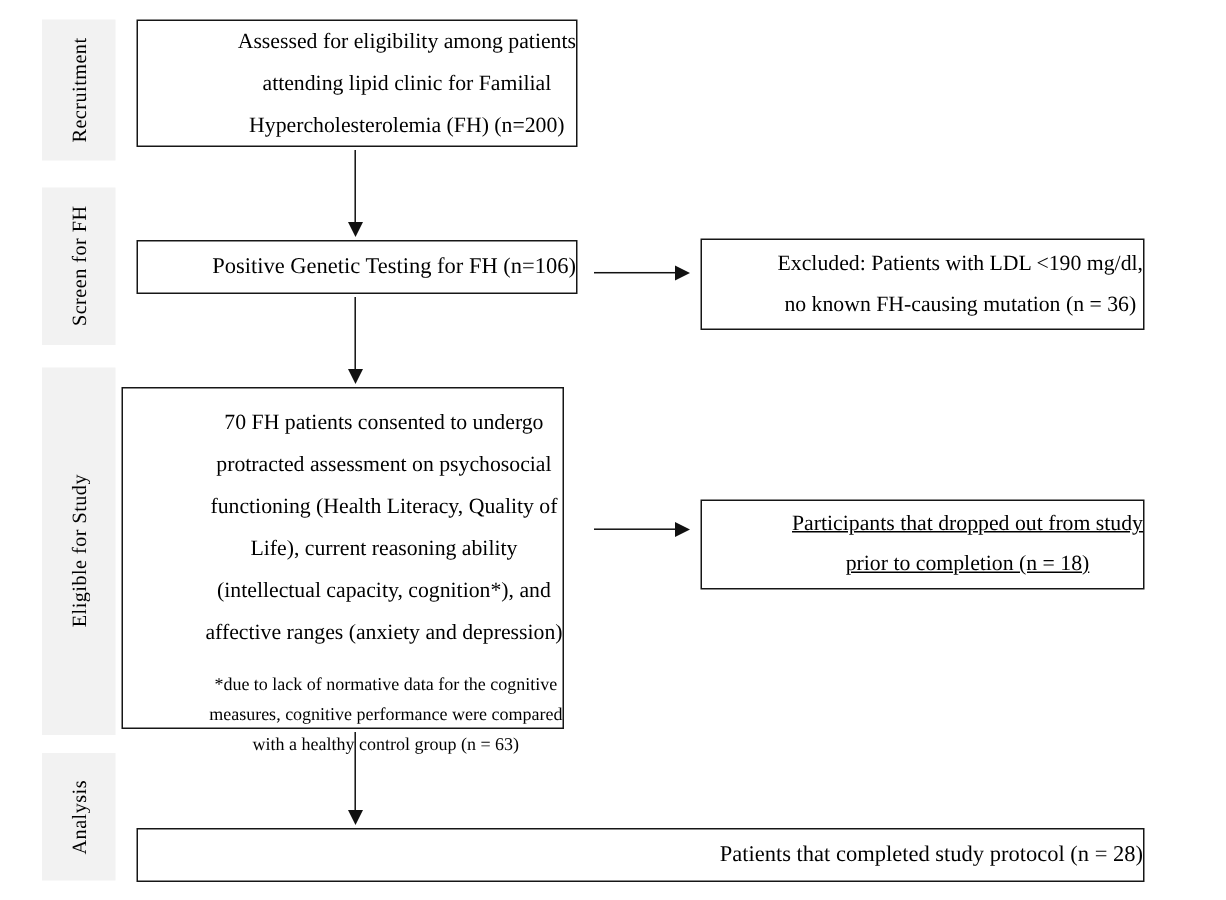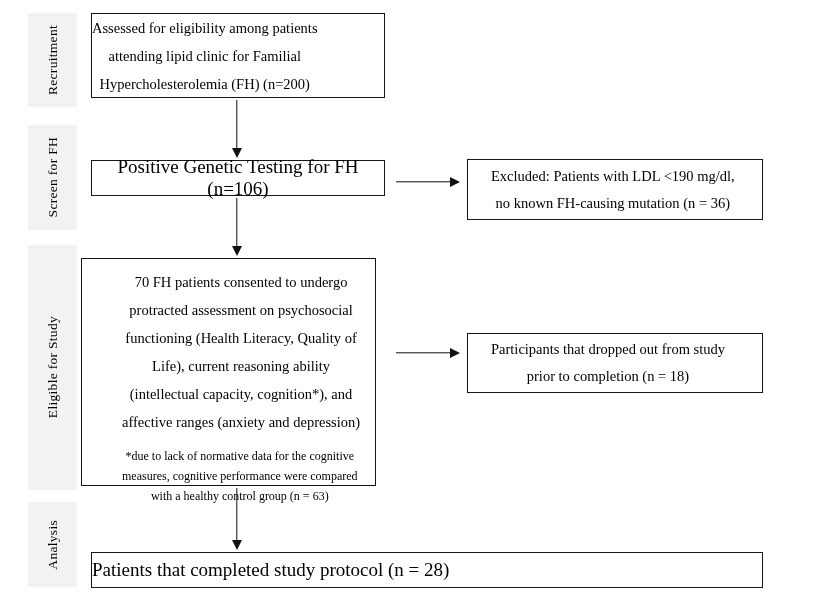--- a/index.html
+++ b/index.html
@@ -25,30 +25,30 @@
     font-size: 13.5px;
     letter-spacing: 0.3px;
   }
   
   .fbox {
     position: absolute;
     border: 1.5px solid #161616;
     background: #ffffff;
     box-sizing: border-box;
     display: flex; flex-direction: column;
-    align-items: flex-start; justify-content: center;
+    align-items: flex-end; justify-content: center;
     text-align: center;
   }
   .fbox .txt {
     white-space: pre-line;
     font-size: 14.5px;
     line-height: 28px;
   }
   .fbox .txt.tight { line-height: 27px; margin-left: 23px; }
-  .fbox .single { font-size: 19px; }
+  .fbox .single { font-size: 15px; }
   .fbox .footnote {
     white-space: pre-line;
     font-size: 12px;
     line-height: 20px;
     margin-top: 10px;
   }
   #box-consented { justify-content: flex-start; padding-top: 9px; }
   
   .arrow-v { position: absolute; width: 14px; }
   .arrow-v .shaft {
@@ -133,21 +133,21 @@
     <div class="footnote">*due to lack of normative data for the cognitive
 measures, cognitive performance were compared
 with a healthy control group (n = 63)</div>
   </div>
 
   <div class="arrow-h" style="left:396px; top:346px; width:64px;">
     <div class="shaft"></div>
     <div class="head"></div>
   </div>
 
-  <div class="fbox" id="box-dropped" style="left:467px; top:333px; width:296px; height:60px;">
+  <div class="fbox" id="box-dropped" style="left:467px; top:333px; width:296px; height:60px;text-decoration:underline;">
     <div class="txt tight">Participants that dropped out from study
 prior to completion (n = 18)</div>
   </div>
 
   <div class="arrow-v" style="left:230px; top:488px; height:62px;">
     <div class="shaft"></div>
     <div class="head"></div>
   </div>
 
   <div class="fbox" id="box-completed" style="left:91px; top:552px; width:672px; height:36px;">

